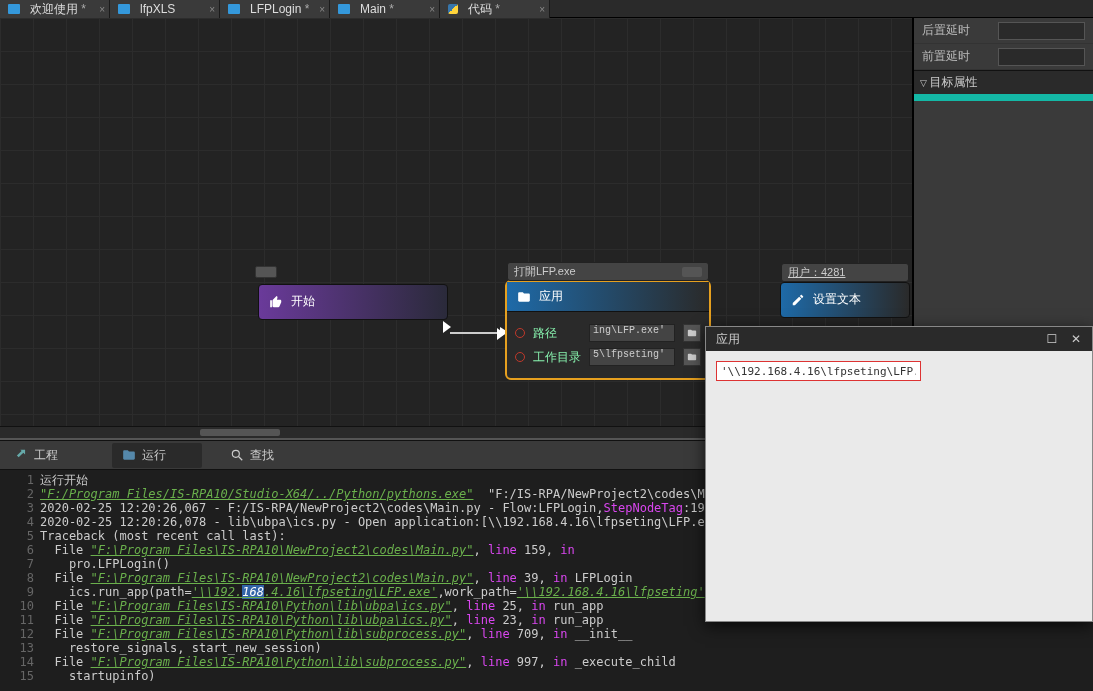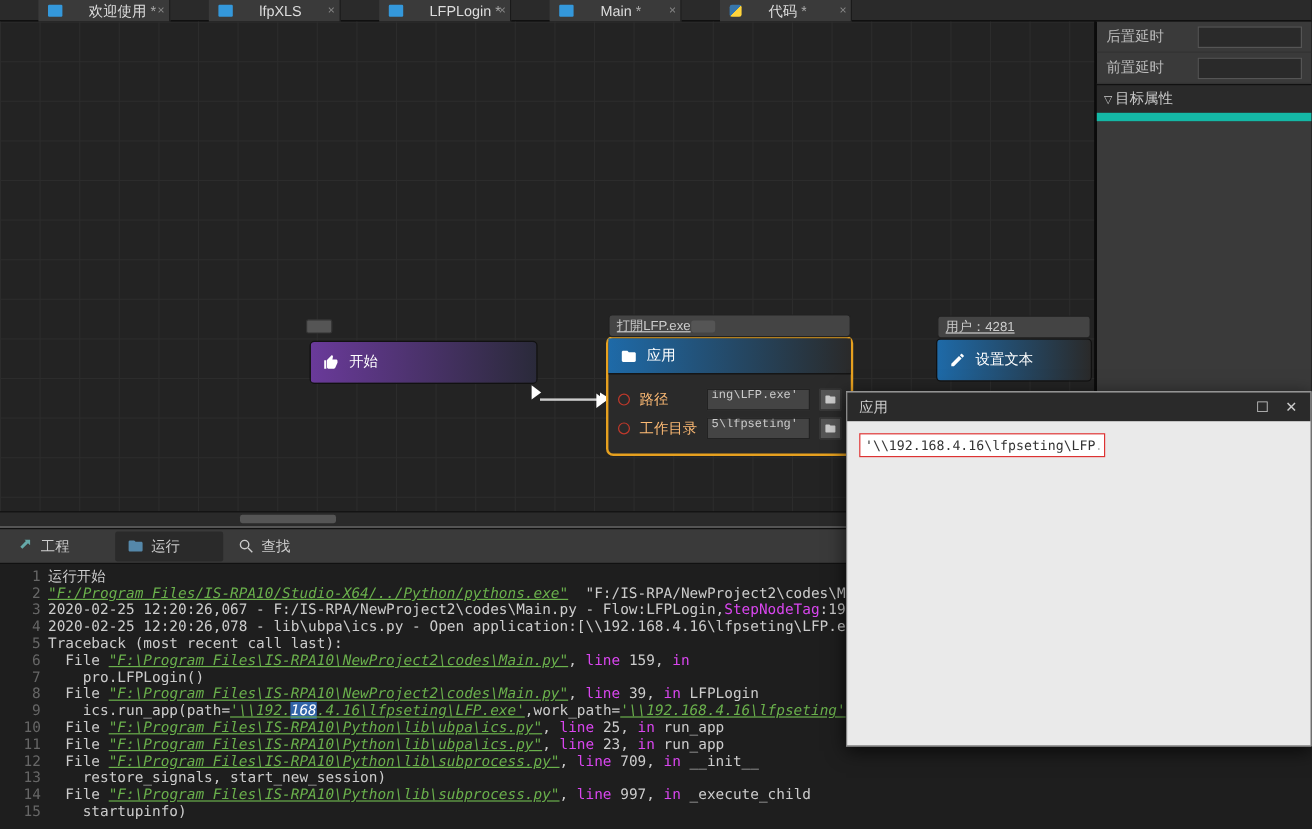--- a/index.html
+++ b/index.html
@@ -18,25 +18,24 @@
   background: #2a2a2a;
   height: 18px;
   border-bottom: 1px solid #000;
 }
 .tab {
   display: flex;
   align-items: center;
   padding: 0 8px;
   background: #3a3a3a;
   border-right: 1px solid #1a1a1a;
-  gap: 22px;
+  gap: 10px;
   height: 18px;
   position: relative;
   min-width: 110px;
-  margin-left: 32px;
 }
 .tab-icon {
   width: 12px; height: 10px;
   display: inline-block;
 }
 .tab-icon.blue { background: #3498db; border-radius: 1px; }
 .tab-icon.py { width:10px;height:10px;background:linear-gradient(135deg,#3776ab 50%,#ffd43b 50%); border-radius:2px;}
 .tab-close { color: #888; margin-left: 6px; font-size: 10px; position:absolute; right:4px;}
 .tab-label { color:#ddd; max-width:90px; overflow:hidden; white-space:nowrap;}
 .tab.mod .tab-label::after { content:' *'; color:#aaa;}
@@ -104,27 +103,27 @@
   background: linear-gradient(90deg, #1e6aa8, #2a2a2a);
   padding: 6px 10px; color:#fff;
   display:flex;align-items:center;gap:8px;
   border-bottom:1px solid #111;
 }
 .node-app .header-title-row {
   position:absolute; top:-20px; left:0; right:0;
   background:#444; border:1px solid #222;
   padding:1px 6px; color:#ccc; font-size:11px;
   border-radius:3px;
-  display:flex;align-items:center;text-decoration:underline;
+  display:flex;align-items:center;justify-content:space-between;
 }
 .node-app .header-title-row .dots{width:20px;height:10px;background:#555;border-radius:2px;}
 .node-app .body { padding:6px 8px; }
 .prop-line { display:flex;align-items:center;gap:8px;margin:6px 0;}
 .prop-line .bullet { width:10px;height:10px;border:1px solid #c0392b;border-radius:50%;background:#2a2a2a;}
-.prop-line .plbl{ color:#fdba74; width:48px;}
+.prop-line .plbl{ color:#86efac; width:48px;}
 .prop-line .pval { flex:1;height:18px;background:#444;border:1px solid #222;color:#ccc;padding:0 3px;font-family:Liberation Mono, monospace;font-size:10px;overflow:hidden;white-space:nowrap;}
 .folder-btn { width:18px;height:18px;background:#555;border:1px solid #333;display:flex;align-items:center;justify-content:center;color:#bbb;font-size:10px;}
 
 .node-set {
   left: 780px; top: 264px; width: 130px; height:36px;
   background: linear-gradient(90deg, #1e6aa8, #2a2a2a);
   border:1px solid #111; border-radius:4px;
 }
 .node-set .header-title-row {
   position:absolute; top:-20px; left:0; right:0;
@@ -148,21 +147,21 @@
 .bottom-panel {
   background:#2a2a2a;
   border-top:2px solid #555;
   height: 253px;
   display:flex;flex-direction:column;
 }
 .bottom-toolbar {
   display:flex;align-items:center;
   background:#3a3a3a; height:30px;
   border-top:1px solid #111;border-bottom:1px solid #111;
-  padding:0 4px; gap:2px;
+  padding:0 4px; gap:18px;
 }
 .tb-btn { display:flex;align-items:center;gap:6px;padding:4px 10px;color:#ccc;border-radius:2px;min-width:90px;}
 .tb-btn .ico{width:14px;height:14px;}
 .tb-btn.active{background:#2a2a2a;}
 .tb-sep{flex:1;}
 .search-box{width:200px;height:20px;background:#2a2a2a;border:1px solid #555;color:#888;padding:0 6px;}
 
 .console {
   flex:1; overflow:hidden; background:#1e1e1e;
   display:flex; font-family: Consolas, monospace; font-size:12px;

